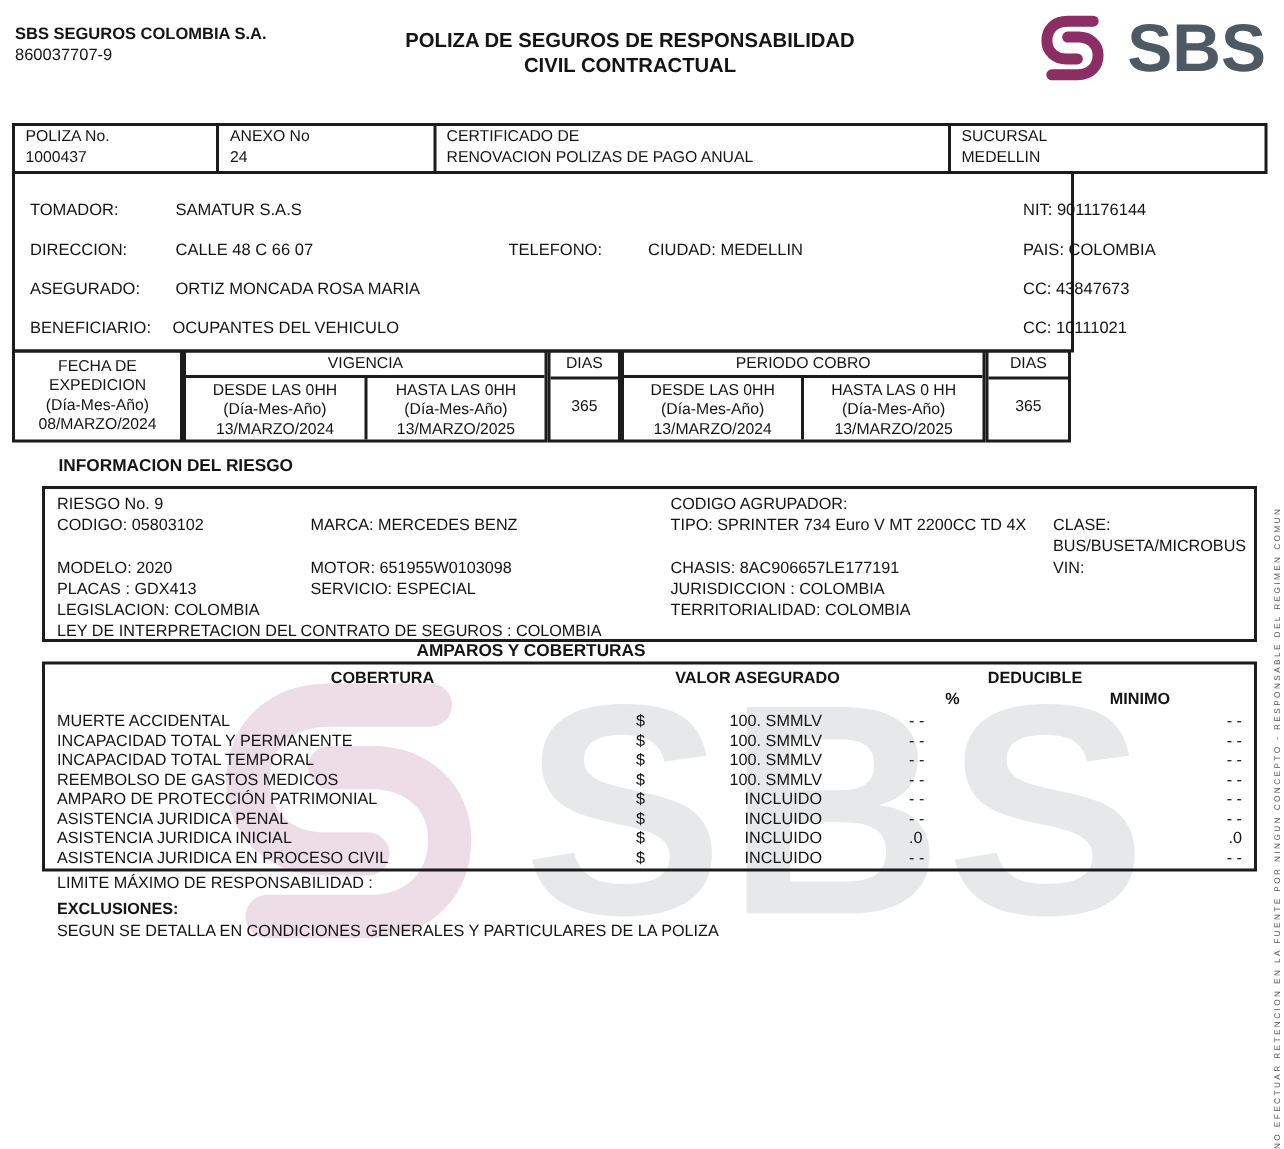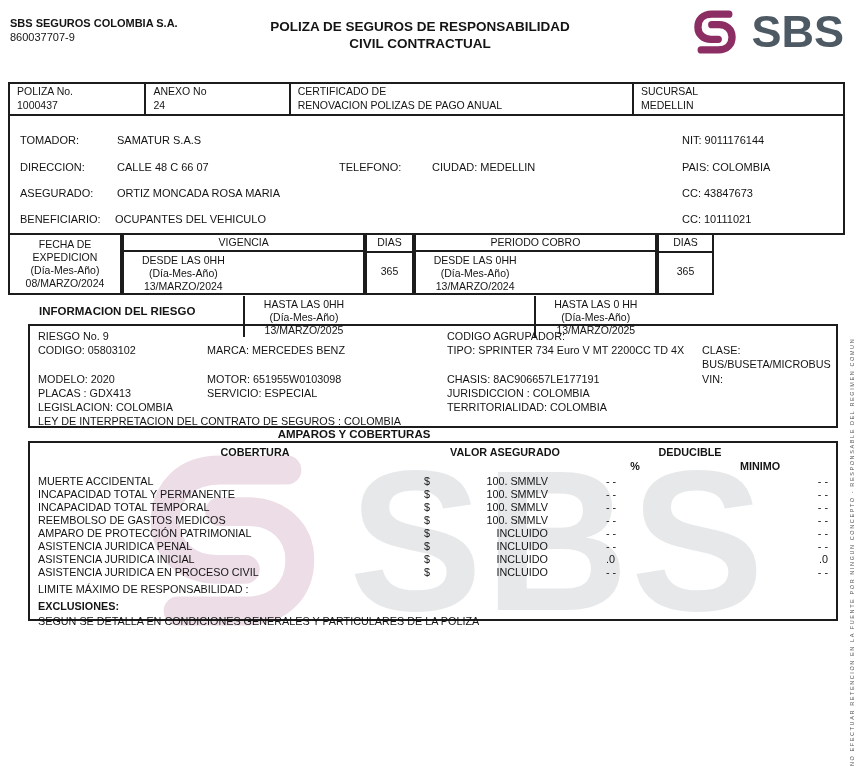--- a/index.html
+++ b/index.html
@@ -15,52 +15,52 @@
   .doc-title{position:absolute;left:180px;width:480px;top:18px;text-align:center;
     font-size:13.5px;font-weight:bold;line-height:17px;}
   .logo{position:absolute;top:4px;right:12px;display:flex;align-items:center;gap:10px;}
   .logo-text{font-size:45px;font-weight:bold;color:#4d5963;letter-spacing:0;line-height:56px;}
   
   .hdr-table{position:absolute;left:8px;top:82px;width:837px;height:34px;
     display:flex;border:2px solid #1c1c1c;box-sizing:border-box;align-items:flex-end;}
   .hdr-cell{box-sizing:border-box;border-right:2px solid #1c1c1c;padding:2px 7px;
     font-size:10.5px;line-height:14px;}
   .hdr-cell:last-child{border-right:none;}
-  .parties{position:absolute;left:8px;top:114px;width:837px;height:121px;
+  .parties{position:absolute;left:8px;top:114px;width:708px;height:121px;
     border:2px solid #1c1c1c;box-sizing:border-box;font-size:11px;padding-left:19px;}
   .p-row{position:absolute;left:0;width:100%;height:14px;}
   .p-row span{position:absolute;white-space:nowrap;}
   .p-label{left:10px;}
   .p-value{left:107px;}
   .p-mid1{left:329px;}
   .p-mid2{left:422px;}
   .p-right{left:672px;}
   
   .vig{position:absolute;left:8px;top:233px;width:706px;height:62px;display:flex;
     font-size:10.5px;text-align:center;}
   .vig-box{box-sizing:border-box;border:2px solid #1c1c1c;}
   .vig-fecha{width:135px;padding-top:3px;line-height:13px;}
   .vig-group{display:flex;flex-direction:column;}
   .vig-head{height:16px;line-height:15px;border-bottom:2px solid #1c1c1c;font-weight:normal;}
   .vig-body{flex:1;display:flex;}
   .vig-cell{flex:1;padding-top:2px;line-height:13px;}
-  .vig-cell+.vig-cell{border-left:2px solid #1c1c1c;margin-top:44px;}
+  .vig-cell+.vig-cell{border-left:2px solid #1c1c1c;}
   .vig-dias .vig-val{padding-top:12px;}
   
   .riesgo-title{position:absolute;left:23px;top:305px;font-size:11.5px;font-weight:bold;margin-left:16px;}
   .riesgo{position:absolute;left:28px;top:324px;width:810px;height:104px;
     border:2px solid #1c1c1c;box-sizing:border-box;font-size:10.8px;}
   .r-line{position:relative;height:14.2px;line-height:14.2px;}
   .r-line:first-child{margin-top:3px;}
   .r-line span{position:absolute;white-space:nowrap;}
   .r-c1{left:8px;} .r-c2{left:177px;} .r-c3{left:417px;} .r-c4{left:672px;}
   
   .amparos-title{position:absolute;left:0;width:708px;top:428px;text-align:center;
     font-size:11.5px;font-weight:bold;}
-  .cob{position:absolute;left:28px;top:441px;width:810px;height:180px;
+  .cob{position:absolute;left:28px;top:441px;width:810px;height:140px;
     border:2px solid #1c1c1c;box-sizing:border-box;font-size:10.8px;}
   .cob-head{position:relative;height:32px;font-weight:bold;}
   .cob-head span{position:absolute;text-align:center;}
   .ch-cob{left:60px;width:330px;top:3px;}
   .ch-val{left:380px;width:190px;top:3px;}
   .ch-ded{left:575px;width:170px;top:3px;}
   .ch-pct{left:595px;width:20px;top:17px;}
   .ch-min{left:655px;width:150px;top:17px;}
   .cob-row{display:grid;grid-template-columns:386px 24px 100px 150px 1fr;
     padding:0 8px;line-height:13px;height:13px;}

